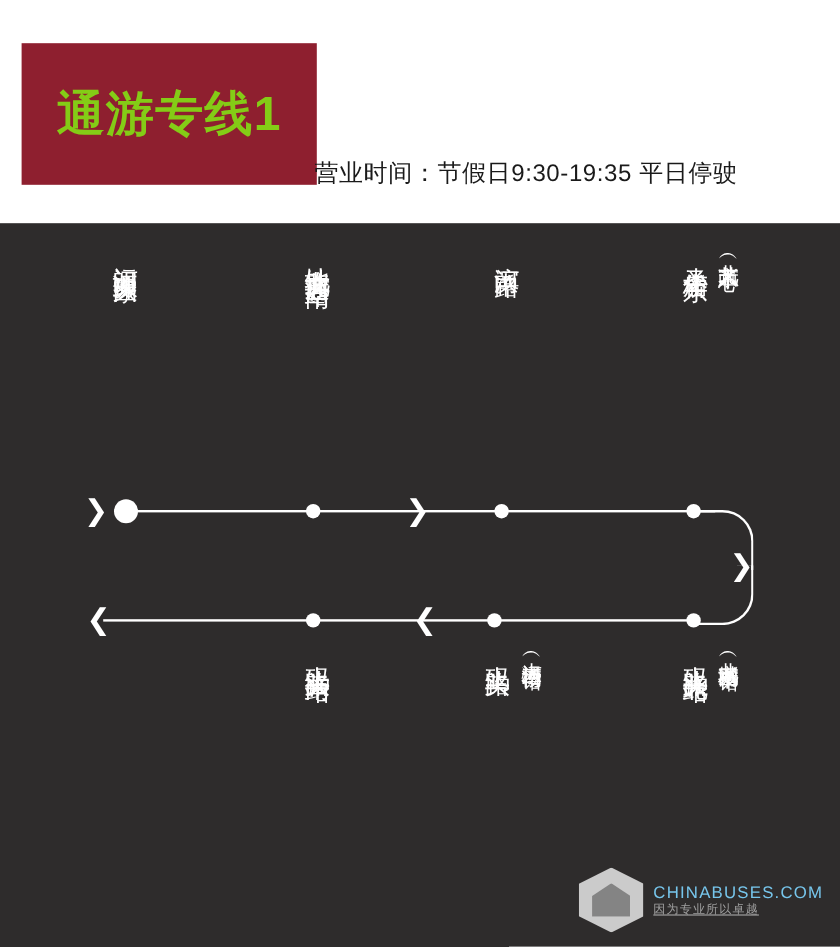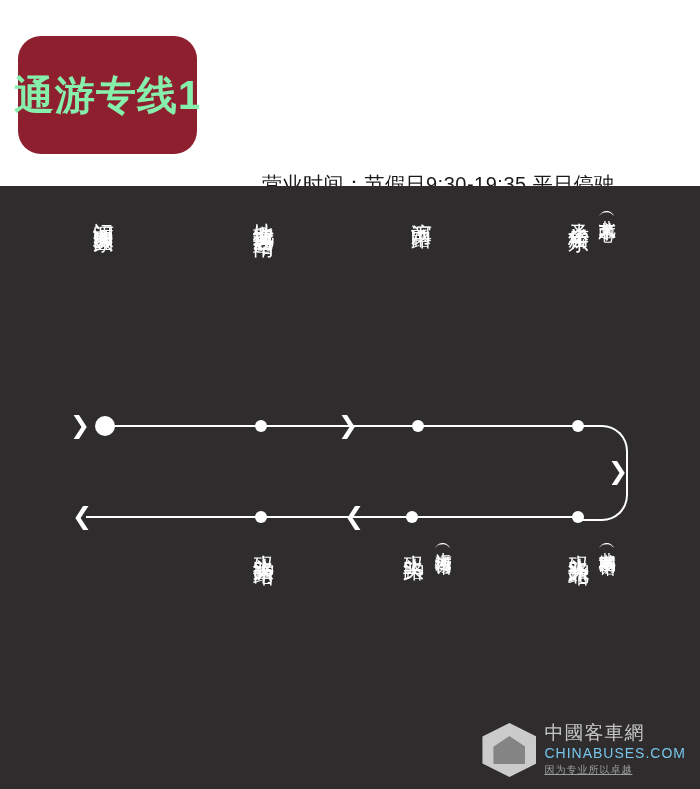--- a/index.html
+++ b/index.html
@@ -20,28 +20,27 @@
     position: relative;
     width: 700px;
     height: 186px;
     background: #ffffff;
     box-sizing: border-box;
   }
   .route-badge {
     position: absolute;
     left: 18px;
     top: 36px;
-    width: 179px;
+    width: 246px;
     height: 118px;
     background: #8e1f2f;
-    color: #86efac;
+    color: #84cc16;
     display: flex;
     align-items: center;
     justify-content: center;
-    border-radius: 23px;
   }
   .route-badge-text {
     font-size: 40px;
     font-weight: bold;
     letter-spacing: 1px;
     line-height: 1;
     white-space: nowrap;
   }
   .terminals {
     position: absolute;
@@ -70,21 +69,20 @@
     width: 415px;
   }
   .service-hours {
     position: absolute;
     left: 262px;
     top: 131px;
     font-size: 20px;
     color: #1a1a1a;
     letter-spacing: 0.5px;
     white-space: nowrap;
-    margin-top: 40px;
   }
 
   
   .diagram {
     position: absolute;
     left: 0;
     top: 186px;
     width: 700px;
     height: 603px;
     background: #2e2c2c;
@@ -251,19 +249,18 @@
   <div class="vlabel small" style="left:430px; top:352px;">（大运河博物馆）</div>
   <div class="vlabel" style="left:563px; top:352px;">上码头路北站</div>
   <div class="vlabel small" style="left:594px; top:352px;">（北京城市图书馆）</div>
 
   <div class="watermark">
     <div class="wm-logo">
       <div class="hex"></div>
       <div class="inner"></div>
     </div>
     <div class="wm-texts">
-      <div class="wm-cn">中國客車網</div>
       <div class="wm-en">CHINABUSES.COM</div>
       <div class="wm-slogan">因为专业所以卓越</div>
     </div>
   </div>
 
 </div>
 
 </body></html>

